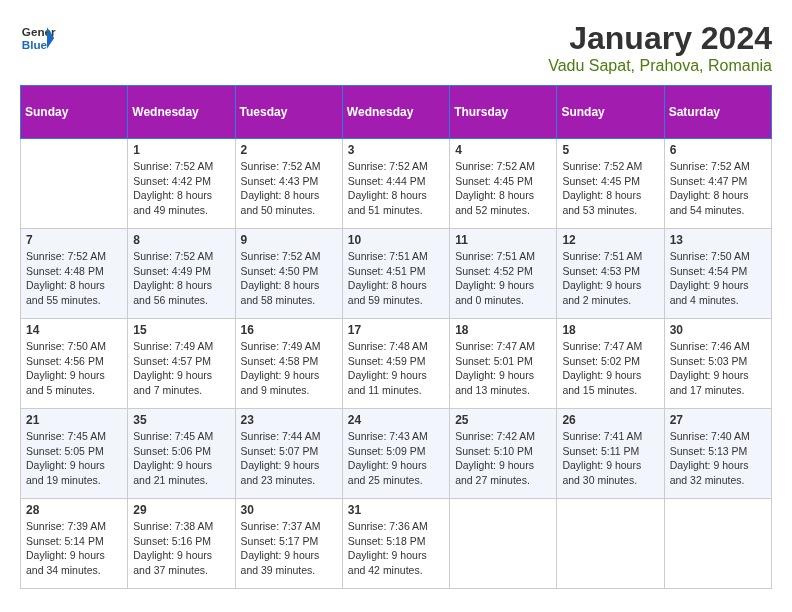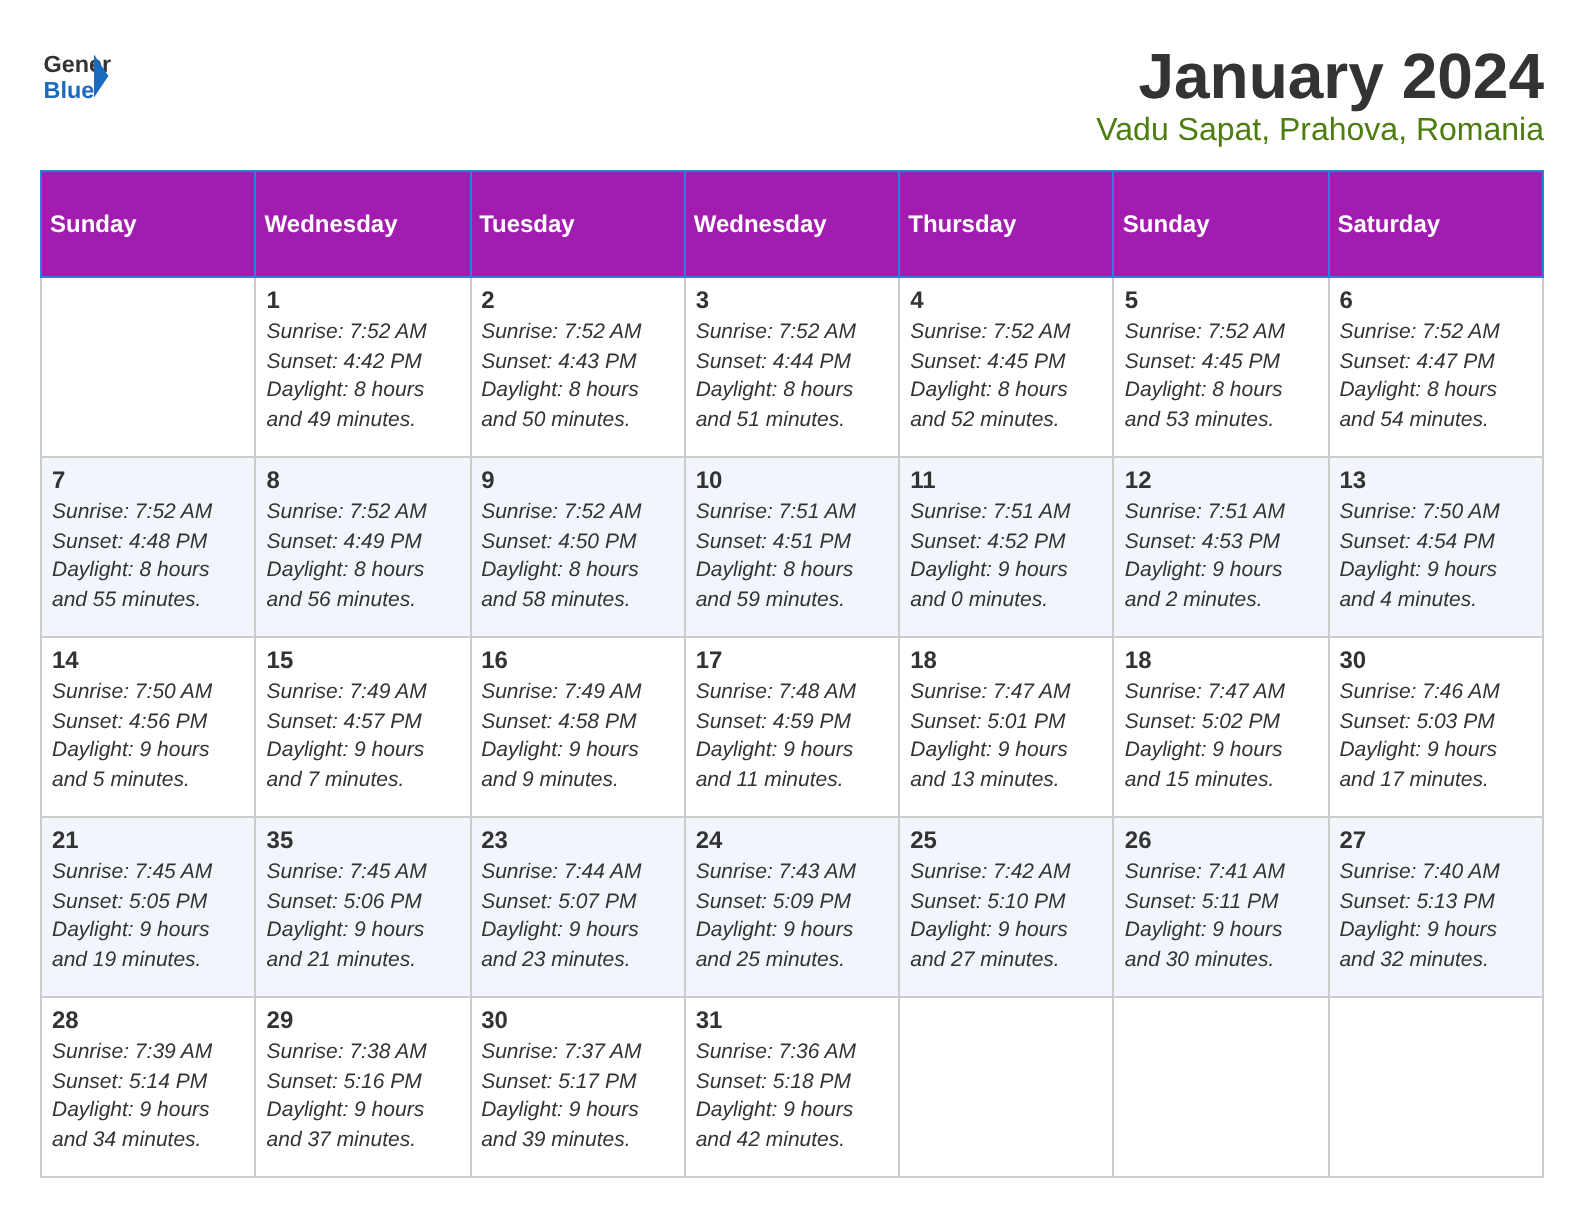--- a/index.html
+++ b/index.html
@@ -65,21 +65,20 @@
       font-weight: bold;
       font-size: 12px;
       color: #333;
       display: block;
       margin-bottom: 2px;
     }
     .day-info {
       color: #333;
       font-size: 10.5px;
       line-height: 1.4;
-      font-style: italic;
     }
     .empty-cell {
       background: #fff !important;
     }
   </style>
 </head>
 <body>
 
 <div class="header-area">
   <div class="logo">

